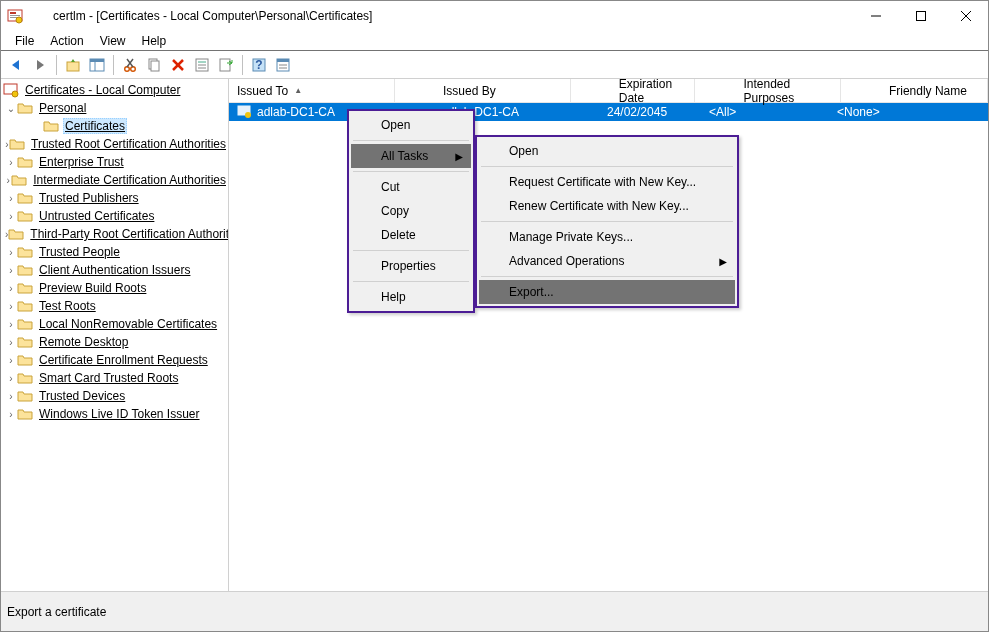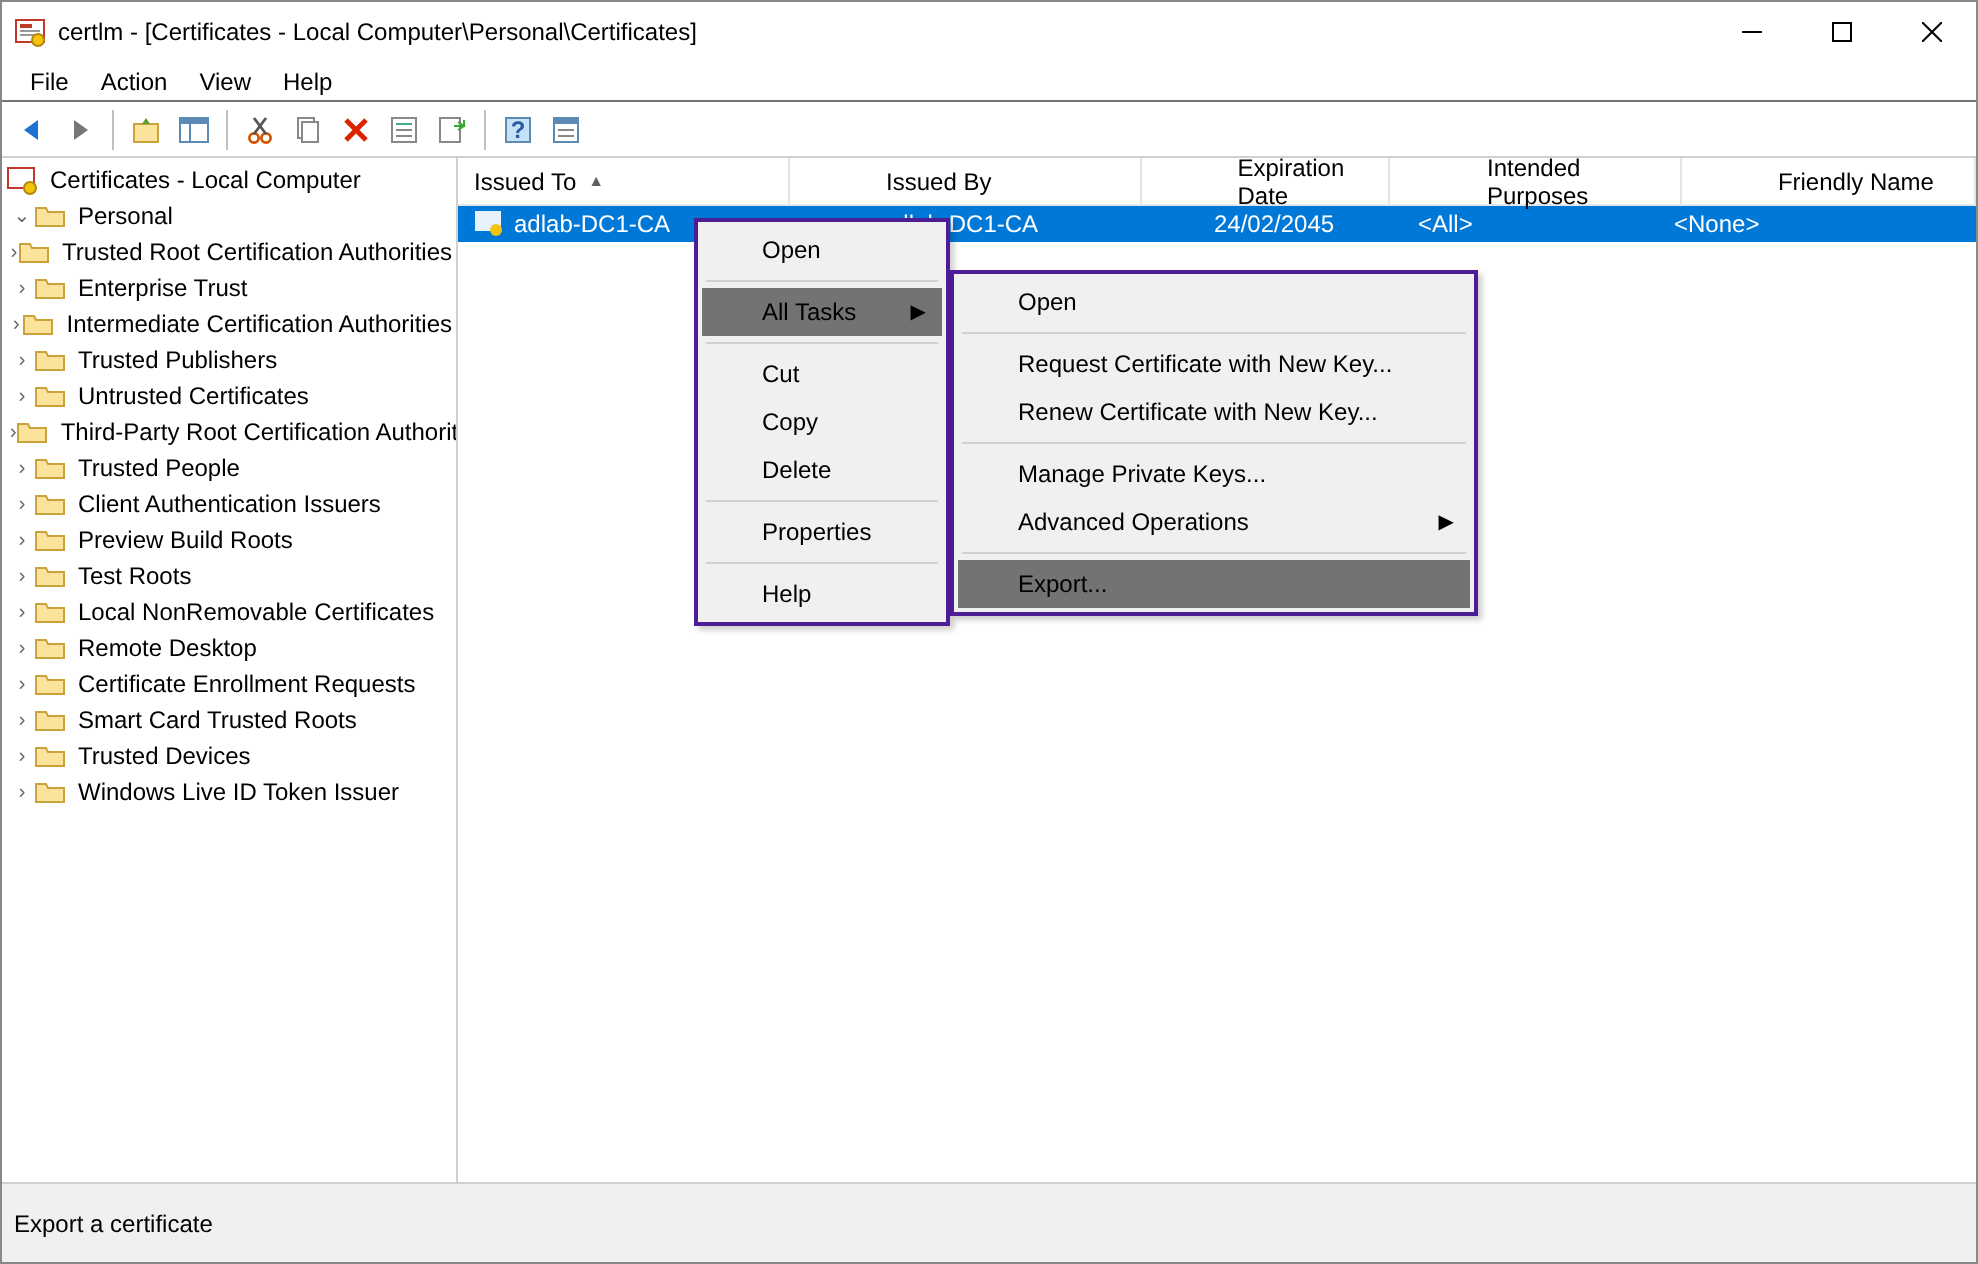--- a/index.html
+++ b/index.html
@@ -1,18 +1,18 @@
 <!DOCTYPE html>
 <html><head>
 <meta charset="utf-8">
 <style>
 * { box-sizing: border-box; font-family: "Segoe UI", Tahoma, sans-serif; font-size: 12px; }
 body { margin: 0; padding: 0; background: #fff; width: 989px; height: 632px; overflow: hidden; display: flex; flex-direction: column; border: 1px solid #888; }
 
-.titlebar { height: 30px; display: flex; align-items: center; padding-left: 6px; background: #fff; }
+.titlebar { height: 30px; display: flex; align-items: center; padding-left: 6px; background: #fff; gap: 24px; }
 .titlebar .icon { width: 16px; height: 16px; margin-right: 6px; }
 .titlebar .title { flex: 1; color: #000; }
 .win-btns { display: flex; height: 100%; }
 .win-btn { width: 45px; display:flex; align-items:center; justify-content:center; font-size:14px; color:#000; }
 .win-btn svg { display:block; }
 
 .menubar { height: 20px; display:flex; align-items:center; padding: 0 6px; gap: 0; border-bottom: 1px solid #737373; }
 .menubar .menu-item { padding: 2px 8px; }
 
 .toolbar { height: 28px; display:flex; align-items:center; padding: 2px 4px; gap: 2px; border-bottom: 1px solid #d0d0d0; background: #fff; }
@@ -21,21 +21,21 @@
 
 .main { flex:1; display:flex; min-height:0; }
 .tree-pane { width: 228px; border-right: 1px solid #d0d0d0; overflow: auto; padding-top: 2px; position:relative; }
 .tree-pane::-webkit-scrollbar, .list-pane::-webkit-scrollbar { width:17px; height:17px; }
 .tree-pane::-webkit-scrollbar-thumb, .list-pane::-webkit-scrollbar-thumb { background:#c1c1c1; }
 .tree-pane::-webkit-scrollbar-track, .list-pane::-webkit-scrollbar-track { background:#f1f1f1; }
 
 .tree-row { display:flex; align-items:center; height:18px; padding-left: 4px; white-space: nowrap; }
 .tree-row .caret { width:12px; text-align:center; color:#666; font-size:10px; }
 .tree-row .nicon { width:16px; height:16px; margin-right:4px; display:flex; align-items:center; justify-content:center; }
-.tree-row .label { padding: 0 2px; }
+.tree-row .label { padding: 0 2px; text-decoration: underline; }
 .tree-row.selected .label { background:#cce8ff; border:1px dotted #99d1ff; padding: 0 1px; }
 .indent-0 { padding-left: 2px; }
 .indent-1 { padding-left: 4px; }
 .indent-2 { padding-left: 42px; }
 
 .list-pane { flex:1; display:flex; flex-direction:column; overflow:auto; position:relative; }
 .list-header { display:flex; height:24px; border-bottom: 1px solid #e5e5e5; background:#fff; position:sticky; top:0;gap:40px; }
 .list-header .col { padding: 4px 8px; border-right:1px solid #e5e5e5; background:#fff; display:flex; align-items:center; gap:6px; }
 .list-header .col .sort { font-size:8px; color:#606060; }
 .list-row { display:flex; height:18px; align-items:center; background:#0078d7; color:#fff; }
@@ -191,20 +191,28 @@
     </div>
     <div class="tree-row indent-1">
       <span class="caret">⌄</span>
       <span class="nicon folder-icon">
           <svg width="16" height="16">
             <path d="M1 4 L6 4 L7 6 L15 6 L15 13 L1 13 Z" fill="#fce39b" stroke="#caa33b"></path>
           </svg>
         </span>
       <span class="label">Personal</span>
     </div>
+    <div class="tree-row indent-2 selected">
+      <span class="nicon folder-icon">
+          <svg width="16" height="16">
+            <path d="M1 4 L6 4 L7 6 L15 6 L15 13 L1 13 Z" fill="#fce39b" stroke="#caa33b"></path>
+          </svg>
+        </span>
+      <span class="label">Certificates</span>
+    </div>
     <div id="tree-children">
         <div class="tree-row indent-1">
           <span class="caret">›</span>
           <span class="nicon folder-icon">
             <svg width="16" height="16">
               <path d="M1 4 L6 4 L7 6 L15 6 L15 13 L1 13 Z" fill="#fce39b" stroke="#caa33b"></path>
             </svg>
           </span>
           <span class="label">Trusted Root Certification Authorities</span>
         </div>

